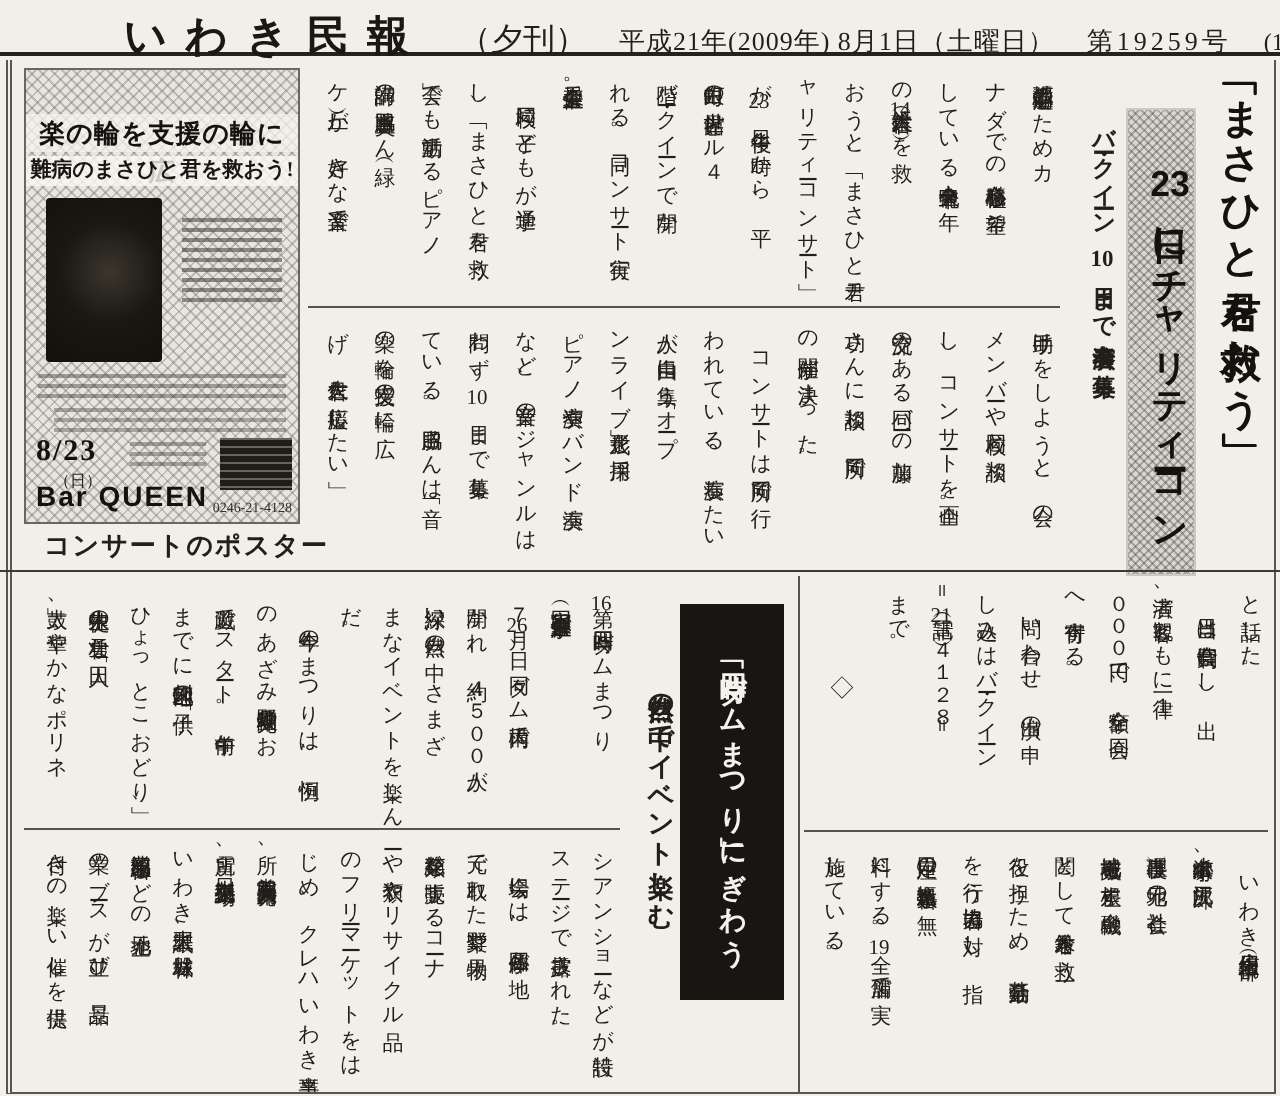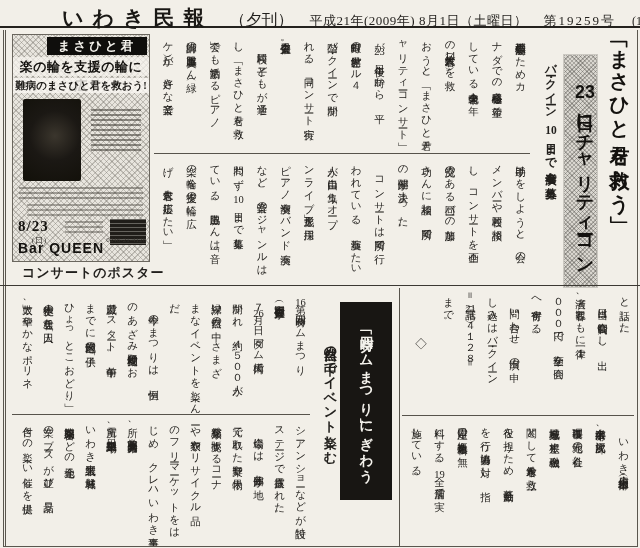--- a/index.html
+++ b/index.html
@@ -118,40 +118,39 @@
   .poster-day{position:absolute;left:14px;top:200px;font-size:8px;color:#24221e;}
   .poster-smalltext{position:absolute;left:52px;top:186px;width:38px;height:13px;opacity:.75;}
   .poster-blob{
     position:absolute;right:3px;top:184px;width:36px;height:26px;background:#201d19;
     background-image:repeating-linear-gradient(180deg, rgba(230,228,220,.35) 0 1px, transparent 1px 4px);
   }
   .poster-venue{
     position:absolute;left:5px;top:205px;font-family:"Liberation Sans",sans-serif;
     font-size:14px;font-weight:bold;color:#14120f;letter-spacing:1px;
   }
-  .poster-phone{position:absolute;right:3px;top:201px;font-size:7px;color:#33302b;}
+  .poster-phone{position:absolute;right:3px;top:215px;font-size:7px;color:#33302b;}
   .poster-caption{
     position:absolute;left:22px;top:264px;font-size:13px;font-weight:bold;letter-spacing:1px;
   }
 </style>
 </head>
 <body>
 
 <header class="masthead">
   <span class="mast-title">いわき民報</span>
   <span class="mast-edition">（夕刊）</span>
   <span class="mast-date">平成<span class="tcy">21</span>年(2009年) <span class="tcy">8</span>月<span class="tcy">1</span>日（土曜日）</span>
   <span class="mast-issue">第19259号</span>
   <span class="mast-page">(<span class="tcy">14</span>)</span>
 </header>
 
 <div class="frame"></div>
 
 <div class="poster">
-  <div class="poster-band1">まさひと君</div>
   <div class="poster-line2">楽の輪を支援の輪に広</div>
   <div class="poster-line3">難病のまさひと君を救おう!</div>
   <div class="poster-photo"></div>
   <div class="poster-sidetext scribble"></div>
   <div class="poster-midtext1 scribble"></div>
   <div class="poster-midtext2 scribble"></div>
   <div class="poster-date"><span class="tcy">8</span>/<span class="tcy">23</span></div>
   <div class="poster-day">（日）</div>
   <div class="poster-smalltext scribble"></div>
   <div class="poster-blob"></div>

